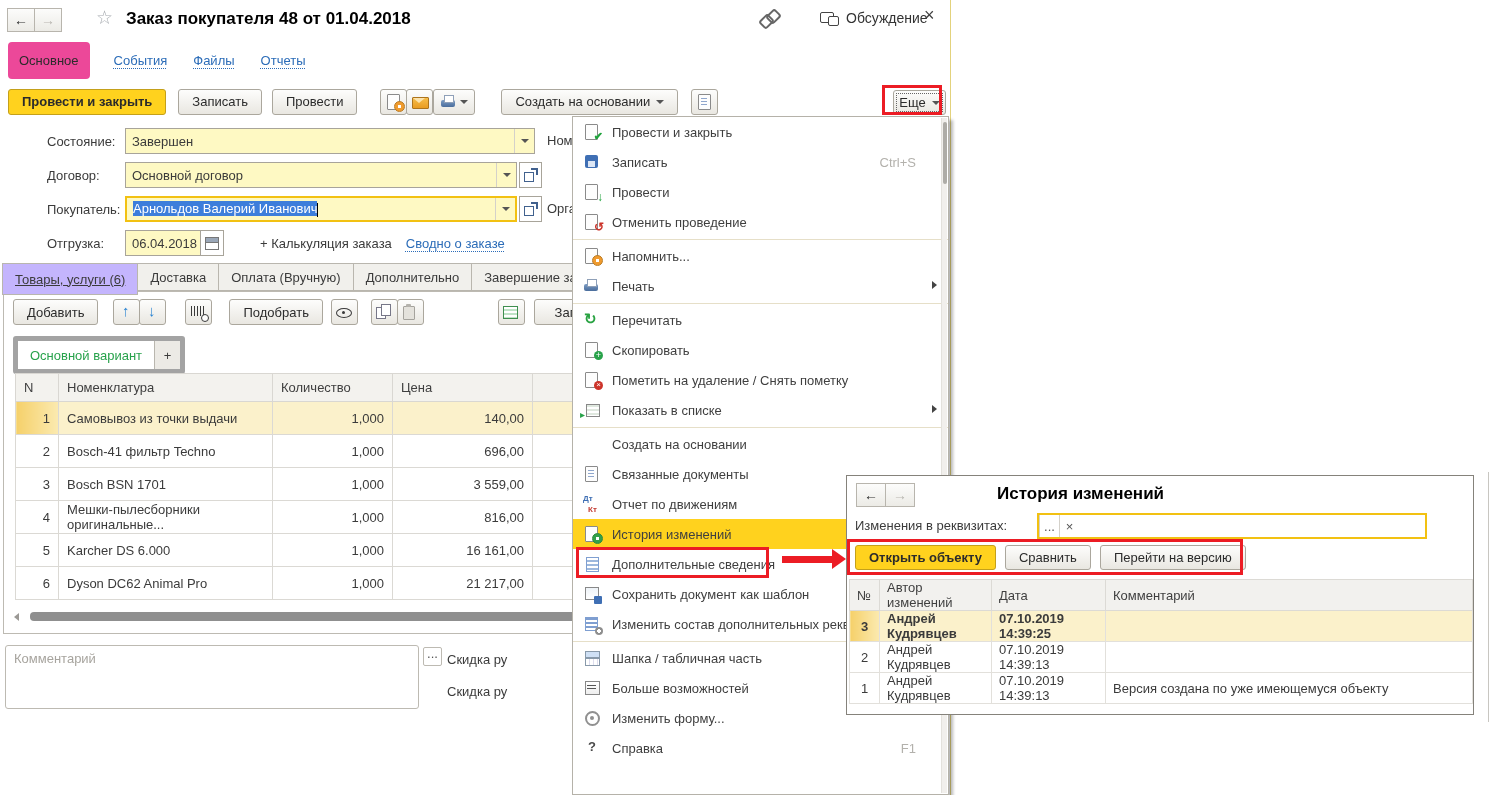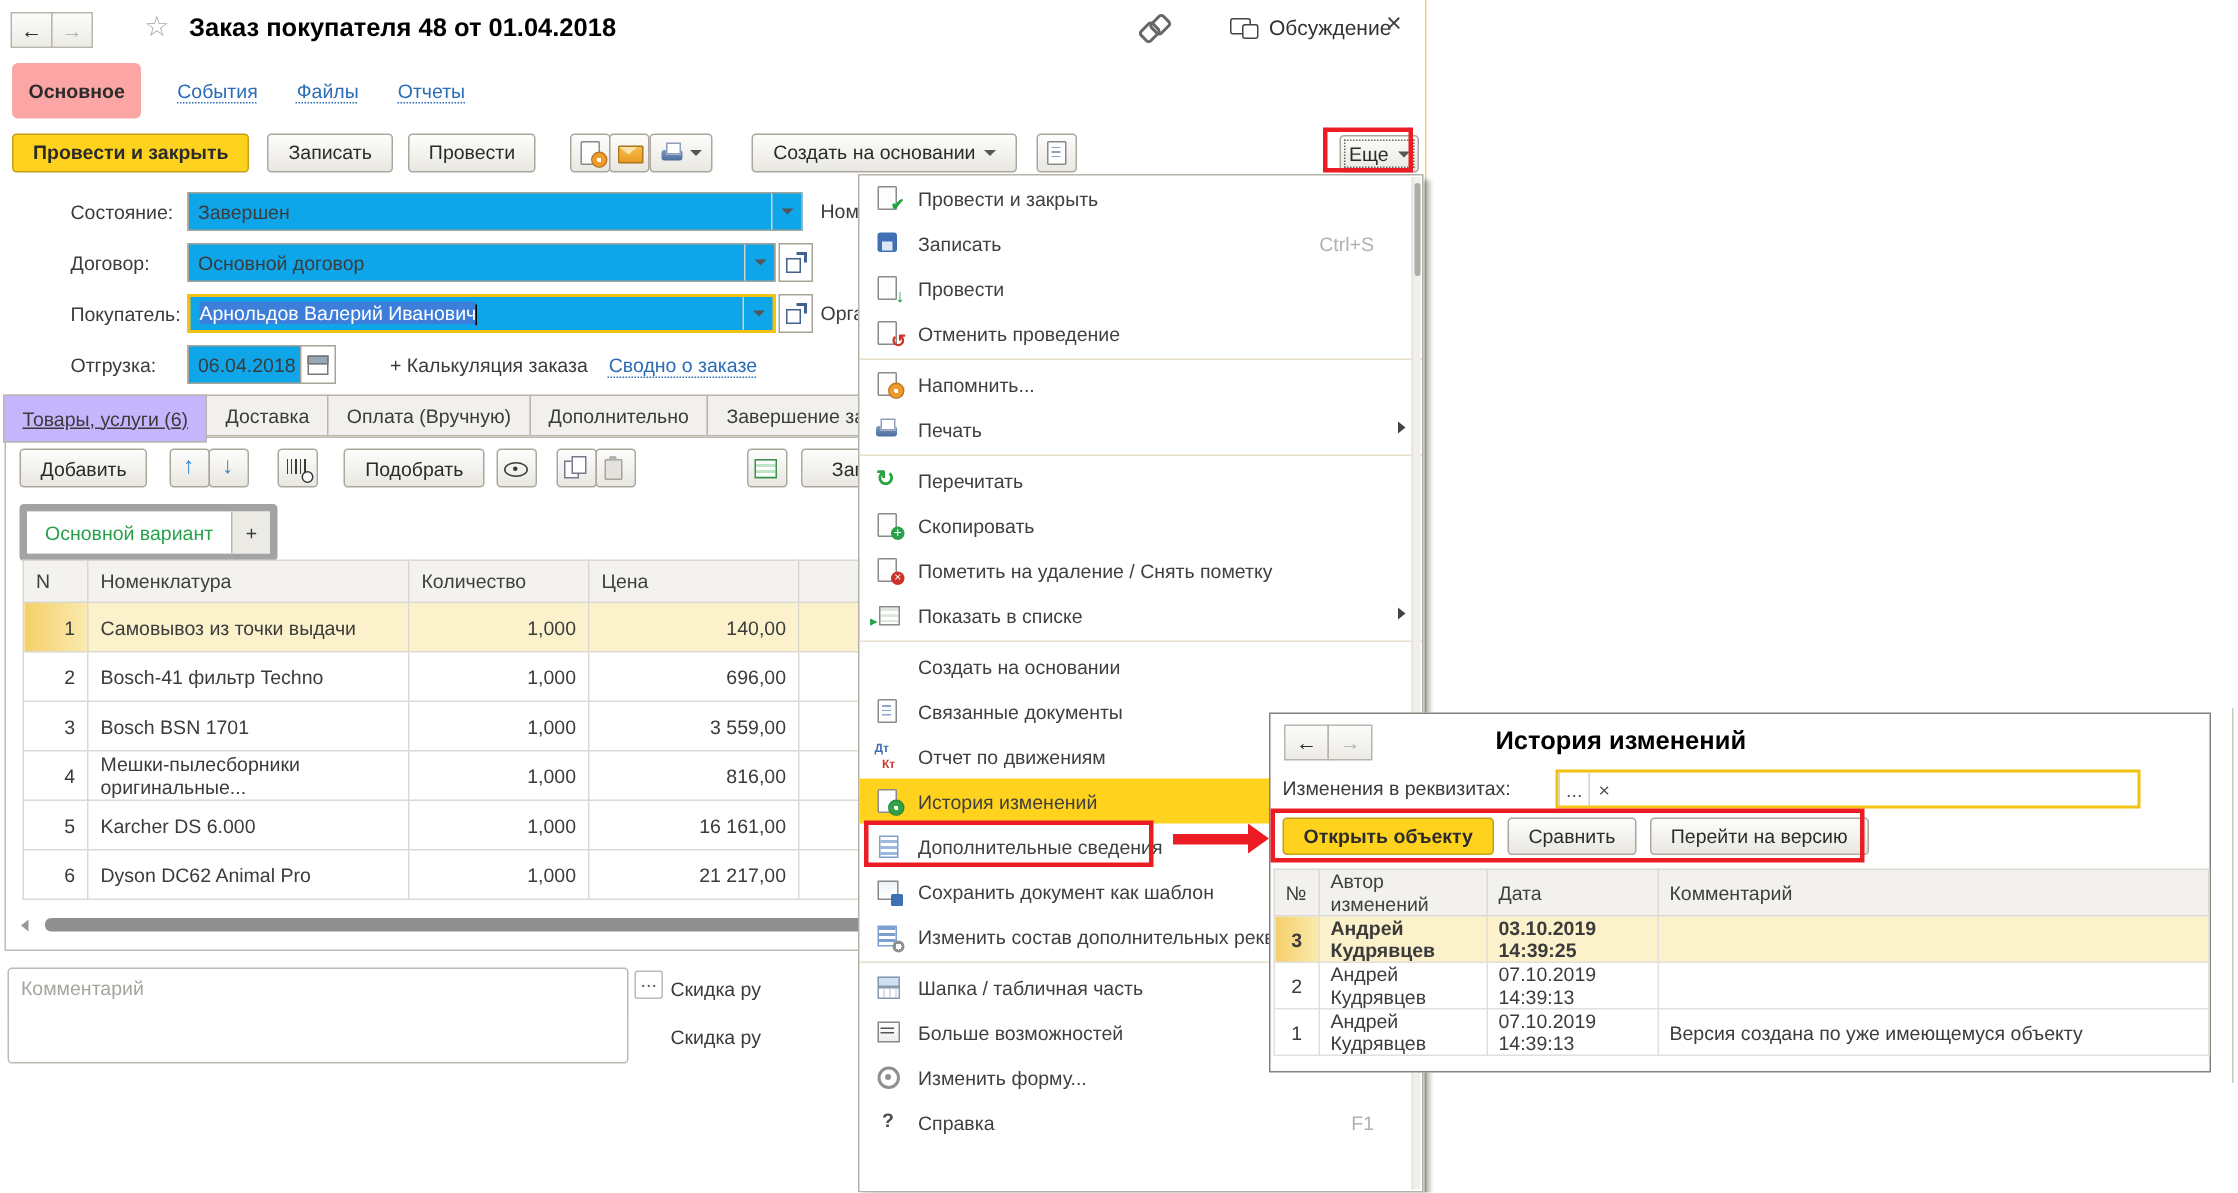--- a/index.html
+++ b/index.html
@@ -8,21 +8,21 @@
   .canvas { position:relative; width:1492px; height:795px; background:#fff; }
 
   
   .btn { display:inline-flex; align-items:center; justify-content:center; height:26px;
     padding:0 13px; border:1px solid #aba79d; border-radius:3px;
     background:linear-gradient(#fdfdfc,#e9e7e1); color:#2b2b2b; white-space:nowrap; cursor:default; }
   .btn-primary { background:#ffd21e; border-color:#c4a01a; font-weight:bold; }
   .icon-btn { width:27px; padding:0; margin-left:-1px; }
   .caret { width:0; height:0; border-left:4px solid transparent; border-right:4px solid transparent;
     border-top:4px solid #555; display:inline-block; margin-left:6px; }
-  .combo { display:flex; align-items:center; height:26px; border:1px solid #a8a49a; background:#0ea5e9; }
+  .combo { display:flex; align-items:center; height:26px; border:1px solid #a8a49a; background:#fef9c3; }
   .combo .val { flex:1; padding:0 6px; overflow:hidden; white-space:nowrap; }
   .combo .dd { width:20px; height:100%; display:flex; align-items:center; justify-content:center;
     border-left:1px solid #d4d1ca; }
   .link { color:#2b6cb8; text-decoration:underline dotted 1px; text-underline-offset:3px; cursor:default; }
   .sel { background:#3d7edb; color:#fff; }
 
   
   .ic { position:relative; display:inline-block; width:18px; height:16px; flex:none; }
   .icon-post-close-icon::before,.icon-post-icon::before,.icon-unpost-icon::before,
   .icon-remind-icon::before,.icon-copy-icon::before,.icon-delete-mark-icon::before,
@@ -111,21 +111,21 @@
   .arrow-right-off::before { content:"→"; font-size:14px; font-weight:bold; color:#b9b7b1; }
   .win-star { position:absolute; left:88px; top:2px; width:20px; height:20px; }
   .win-title { position:absolute; left:118px; top:1px; font-size:17px; font-weight:bold; color:#000; white-space:nowrap; }
   .tb-link { position:absolute; left:752px; top:2px; width:18px; height:16px; }
   .tb-disc-ic { position:absolute; left:812px; top:2px; width:18px; height:16px; }
   .tb-disc-label { position:absolute; left:838px; top:2px; font-size:14px; color:#333; }
   .tb-close { position:absolute; left:914px; top:2px; width:18px; height:16px; }
 
   .nav-tabs { position:absolute; left:8px; top:46px; display:flex; gap:22px; align-items:center; height:28px; }
   .nav-tab { color:#2b6cb8; text-decoration:underline dotted 1px; text-underline-offset:3px; padding:5px 2px; }
-  .nav-tab.active { color:#2b2b2b; text-decoration:none; background:#fca5a5; border-radius:4px; padding:11px 11px;font-weight:bold; }
+  .nav-tab.active { color:#2b2b2b; text-decoration:none; background:#ec4899; border-radius:4px; padding:11px 11px; }
 
   .toolbar { position:absolute; left:8px; top:88px; width:934px; height:27px; display:flex; align-items:center; }
   .btn-group { display:flex; }
   .btn-more { position:absolute; left:885px; top:2px; width:53px; height:25px;
     outline:1px dotted #666; outline-offset:-4px; }
 
   .fields { position:absolute; left:8px; top:128px; width:600px;margin-left:39px; }
   .field-row { display:flex; align-items:center; height:26px; margin-bottom:8px; position:relative; }
   .f-label { width:78px; flex:none; }
   .right-label { position:absolute; left:500px; top:5px; white-space:nowrap; }
@@ -687,21 +687,21 @@
           <th>Автор изменений</th>
           <th>Дата</th>
           <th>Комментарий</th>
         </tr>
       </thead>
       <tbody>
 
           <tr class="hl">
             <td class="ncell">3</td>
             <td>Андрей Кудрявцев</td>
-            <td>03.10.2019 14:39:25</td>
+            <td>07.10.2019 14:39:25</td>
             <td></td>
           </tr>
 
           <tr>
             <td class="ncell">2</td>
             <td>Андрей Кудрявцев</td>
             <td>07.10.2019 14:39:13</td>
             <td></td>
           </tr>
 

